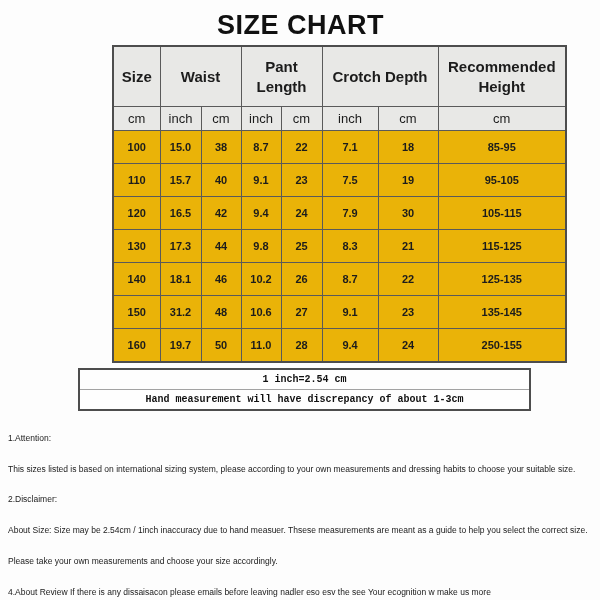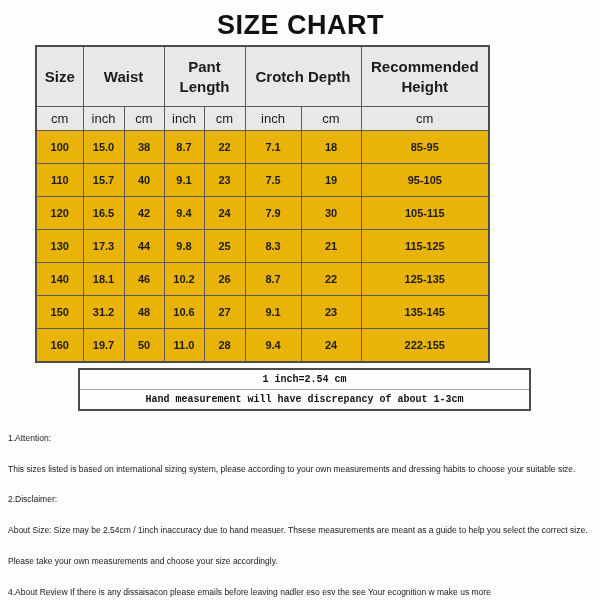--- a/index.html
+++ b/index.html
@@ -17,21 +17,21 @@
     font-size:27px;
     line-height:30px;
     font-weight:bold;
     letter-spacing:0.5px;
     color:#111;
   }
   table.size {
     border-collapse:collapse;
     table-layout:fixed;
     width:453px;
-    margin:5px 0 0 35px;
+    margin:5px 0 0 112px;
     border:2px solid #4d4d4d;
     background:#fefefe;
   }
   table.size th, table.size td {
     border:1px solid #5a5a5a;
     text-align:center;
     vertical-align:middle;
     padding:0;
     overflow:hidden;
   }
@@ -175,21 +175,21 @@
     <td>135-145</td>
   </tr>
       <tr>
     <td>160</td>
     <td>19.7</td>
     <td>50</td>
     <td>11.0</td>
     <td>28</td>
     <td>9.4</td>
     <td>24</td>
-    <td>222-155</td>
+    <td>250-155</td>
   </tr>
     </tbody>
 </table>
 
 <div class="footbox">
   <div class="frow">1 inch=2.54 cm</div>
   <div class="frow">Hand measurement will have discrepancy of about 1-3cm</div>
 </div>
 
 <div class="notes">

